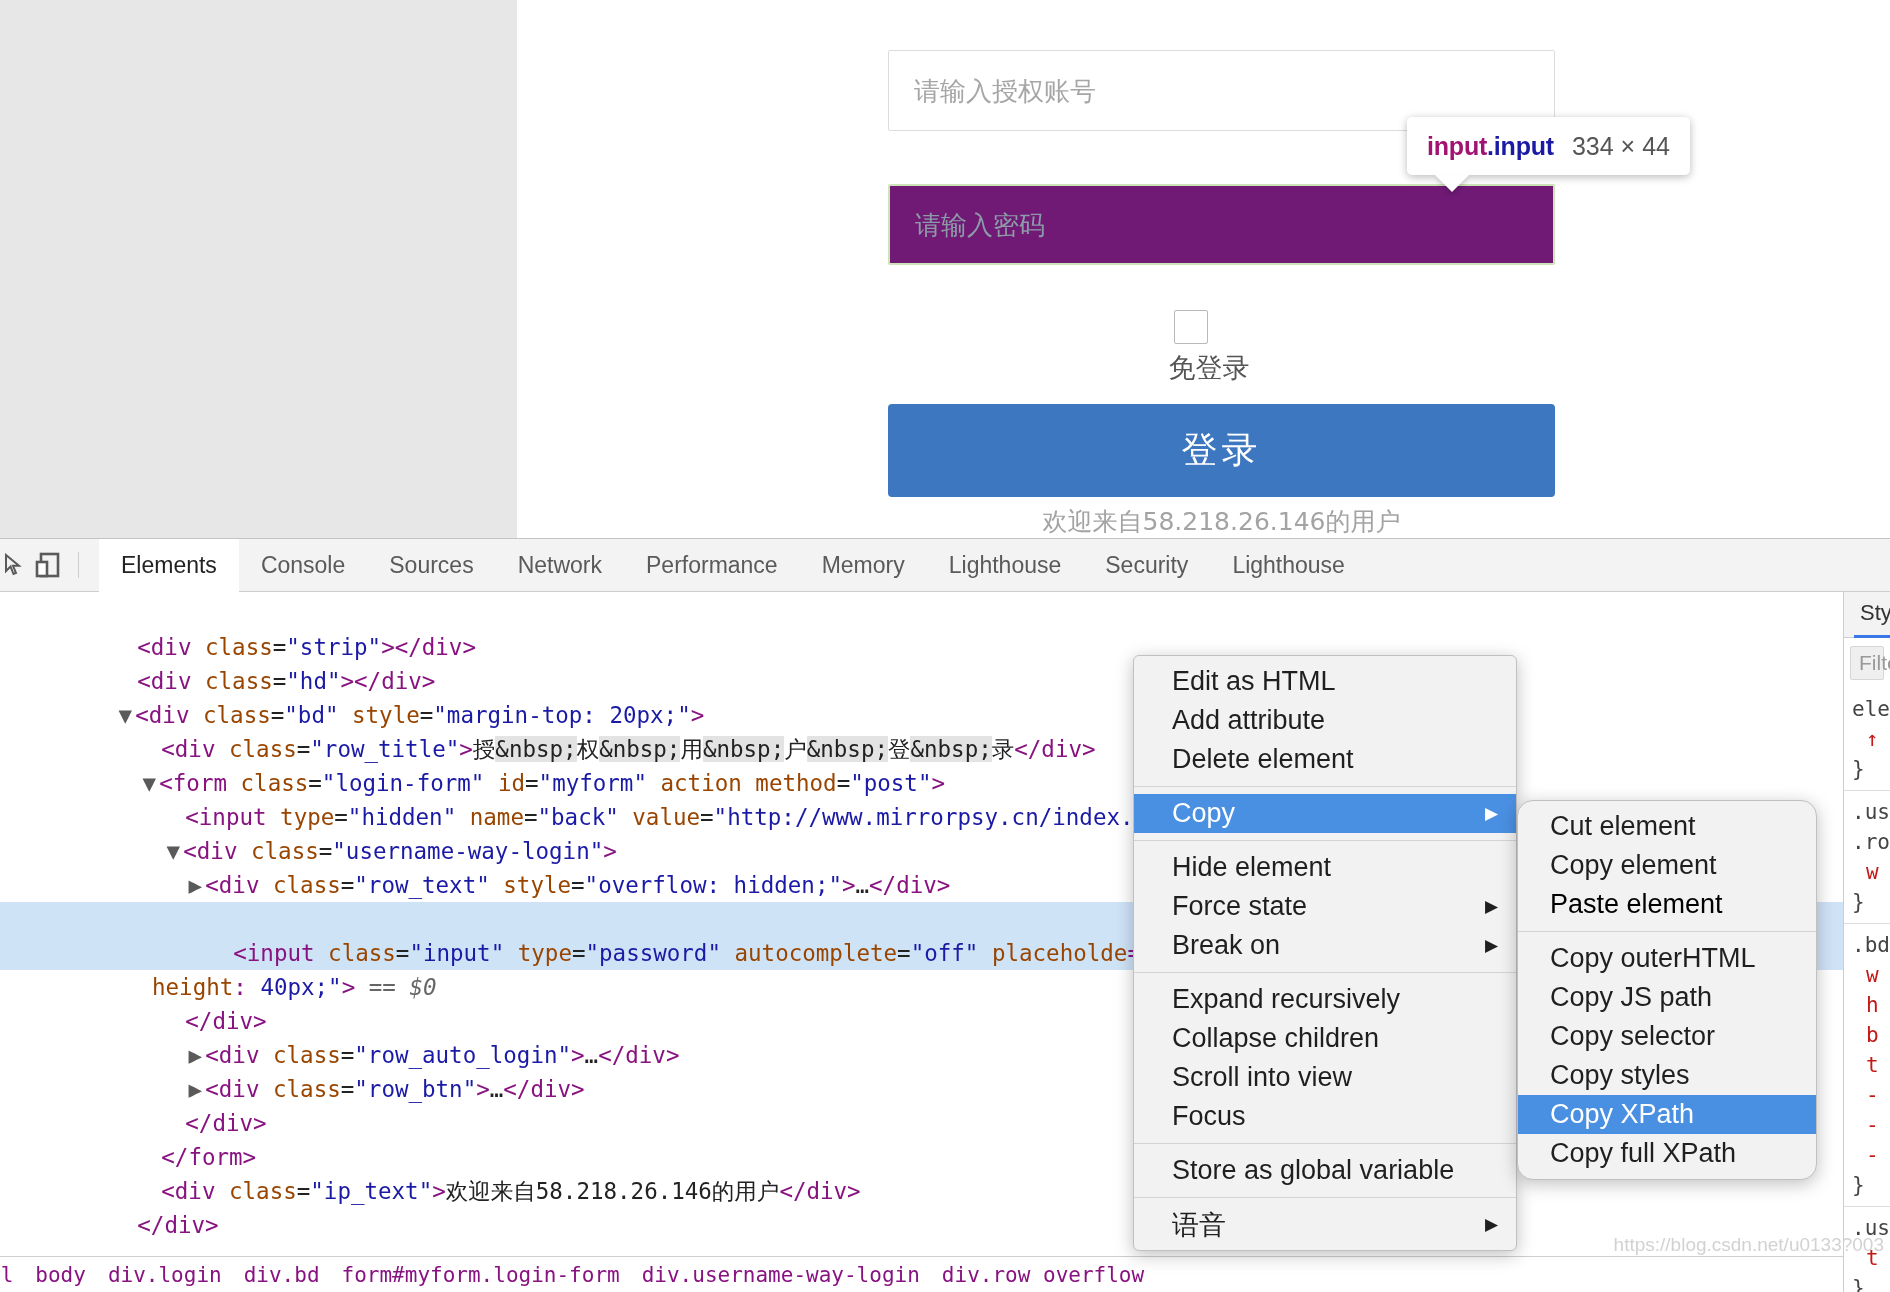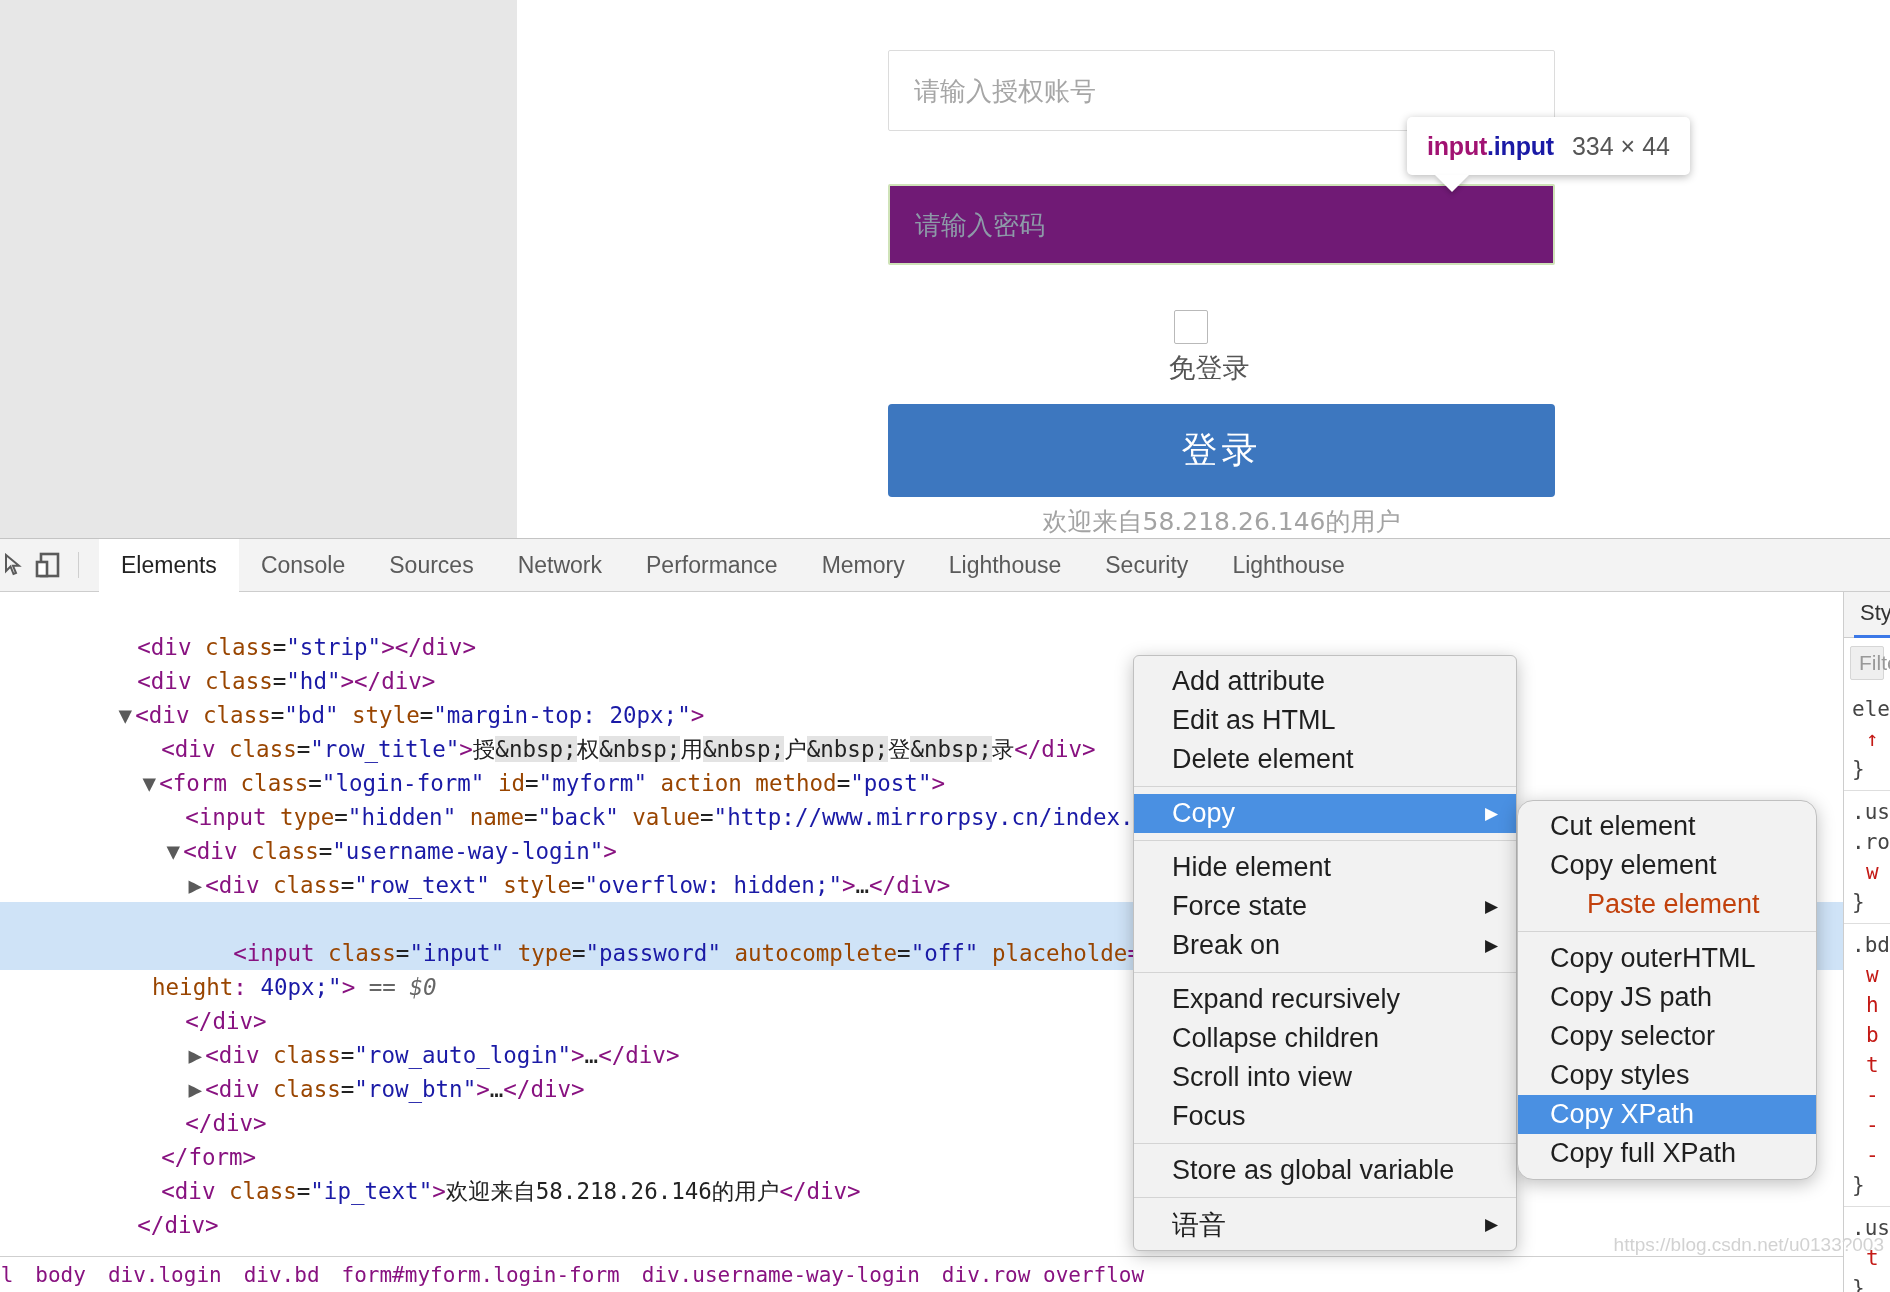--- a/index.html
+++ b/index.html
@@ -167,21 +167,21 @@
     position:absolute; left:1133px; top:655px; width:384px;
     background:#f2f2f2; border:1px solid #c0c0c0; border-radius:6px;
     box-shadow:0 4px 18px rgba(0,0,0,.25); z-index:40; padding:6px 0;
     font-family:"Liberation Sans", sans-serif;
   }
   .mi {
     height:39px; display:flex; align-items:center; justify-content:space-between;
     padding:0 18px 0 38px; font-size:27px; color:#1f1f1f; cursor:pointer;
   }
   .mi.sel { background:#4a90e2; color:#fff; }
-  .mi.disabled { color:#c2410c;margin-left:37px; }
+  .mi.disabled { color:#000000; }
   .mi .arrow { font-size:17px; line-height:1; }
   .msep { height:1px; background:#d4d4d4; margin:7px 0; }
   #ctx-submenu {
     position:absolute; left:1517px; top:800px; width:300px;
     background:#f2f2f2; border:1px solid #c0c0c0; border-radius:16px;
     box-shadow:0 4px 18px rgba(0,0,0,.25); z-index:45; padding:6px 0;
     font-family:"Liberation Sans", sans-serif;
   }
   #ctx-submenu .mi { padding-left:32px; }
 </style>
@@ -355,24 +355,24 @@
     <div class="css-block"><span class="css-sel">.us</span>
 <span class="css-prop">t</span>
 <span class="css-brace">}</span></div>
   </div>
 
   <div id="watermark">https://blog.csdn.net/u0133?003</div>
 </div>
 
 <div id="ctx-menu">
     <div class="mi">
+      <span>Edit as HTML</span>
+    </div>
+    <div class="mi">
       <span>Add attribute</span>
-    </div>
-    <div class="mi">
-      <span>Edit as HTML</span>
     </div>
     <div class="mi">
       <span>Delete element</span>
     </div>
     <div class="msep"></div>
     <div class="mi sel">
       <span>Copy</span>
       <span class="arrow">▶</span>
     </div>
     <div class="msep"></div>

